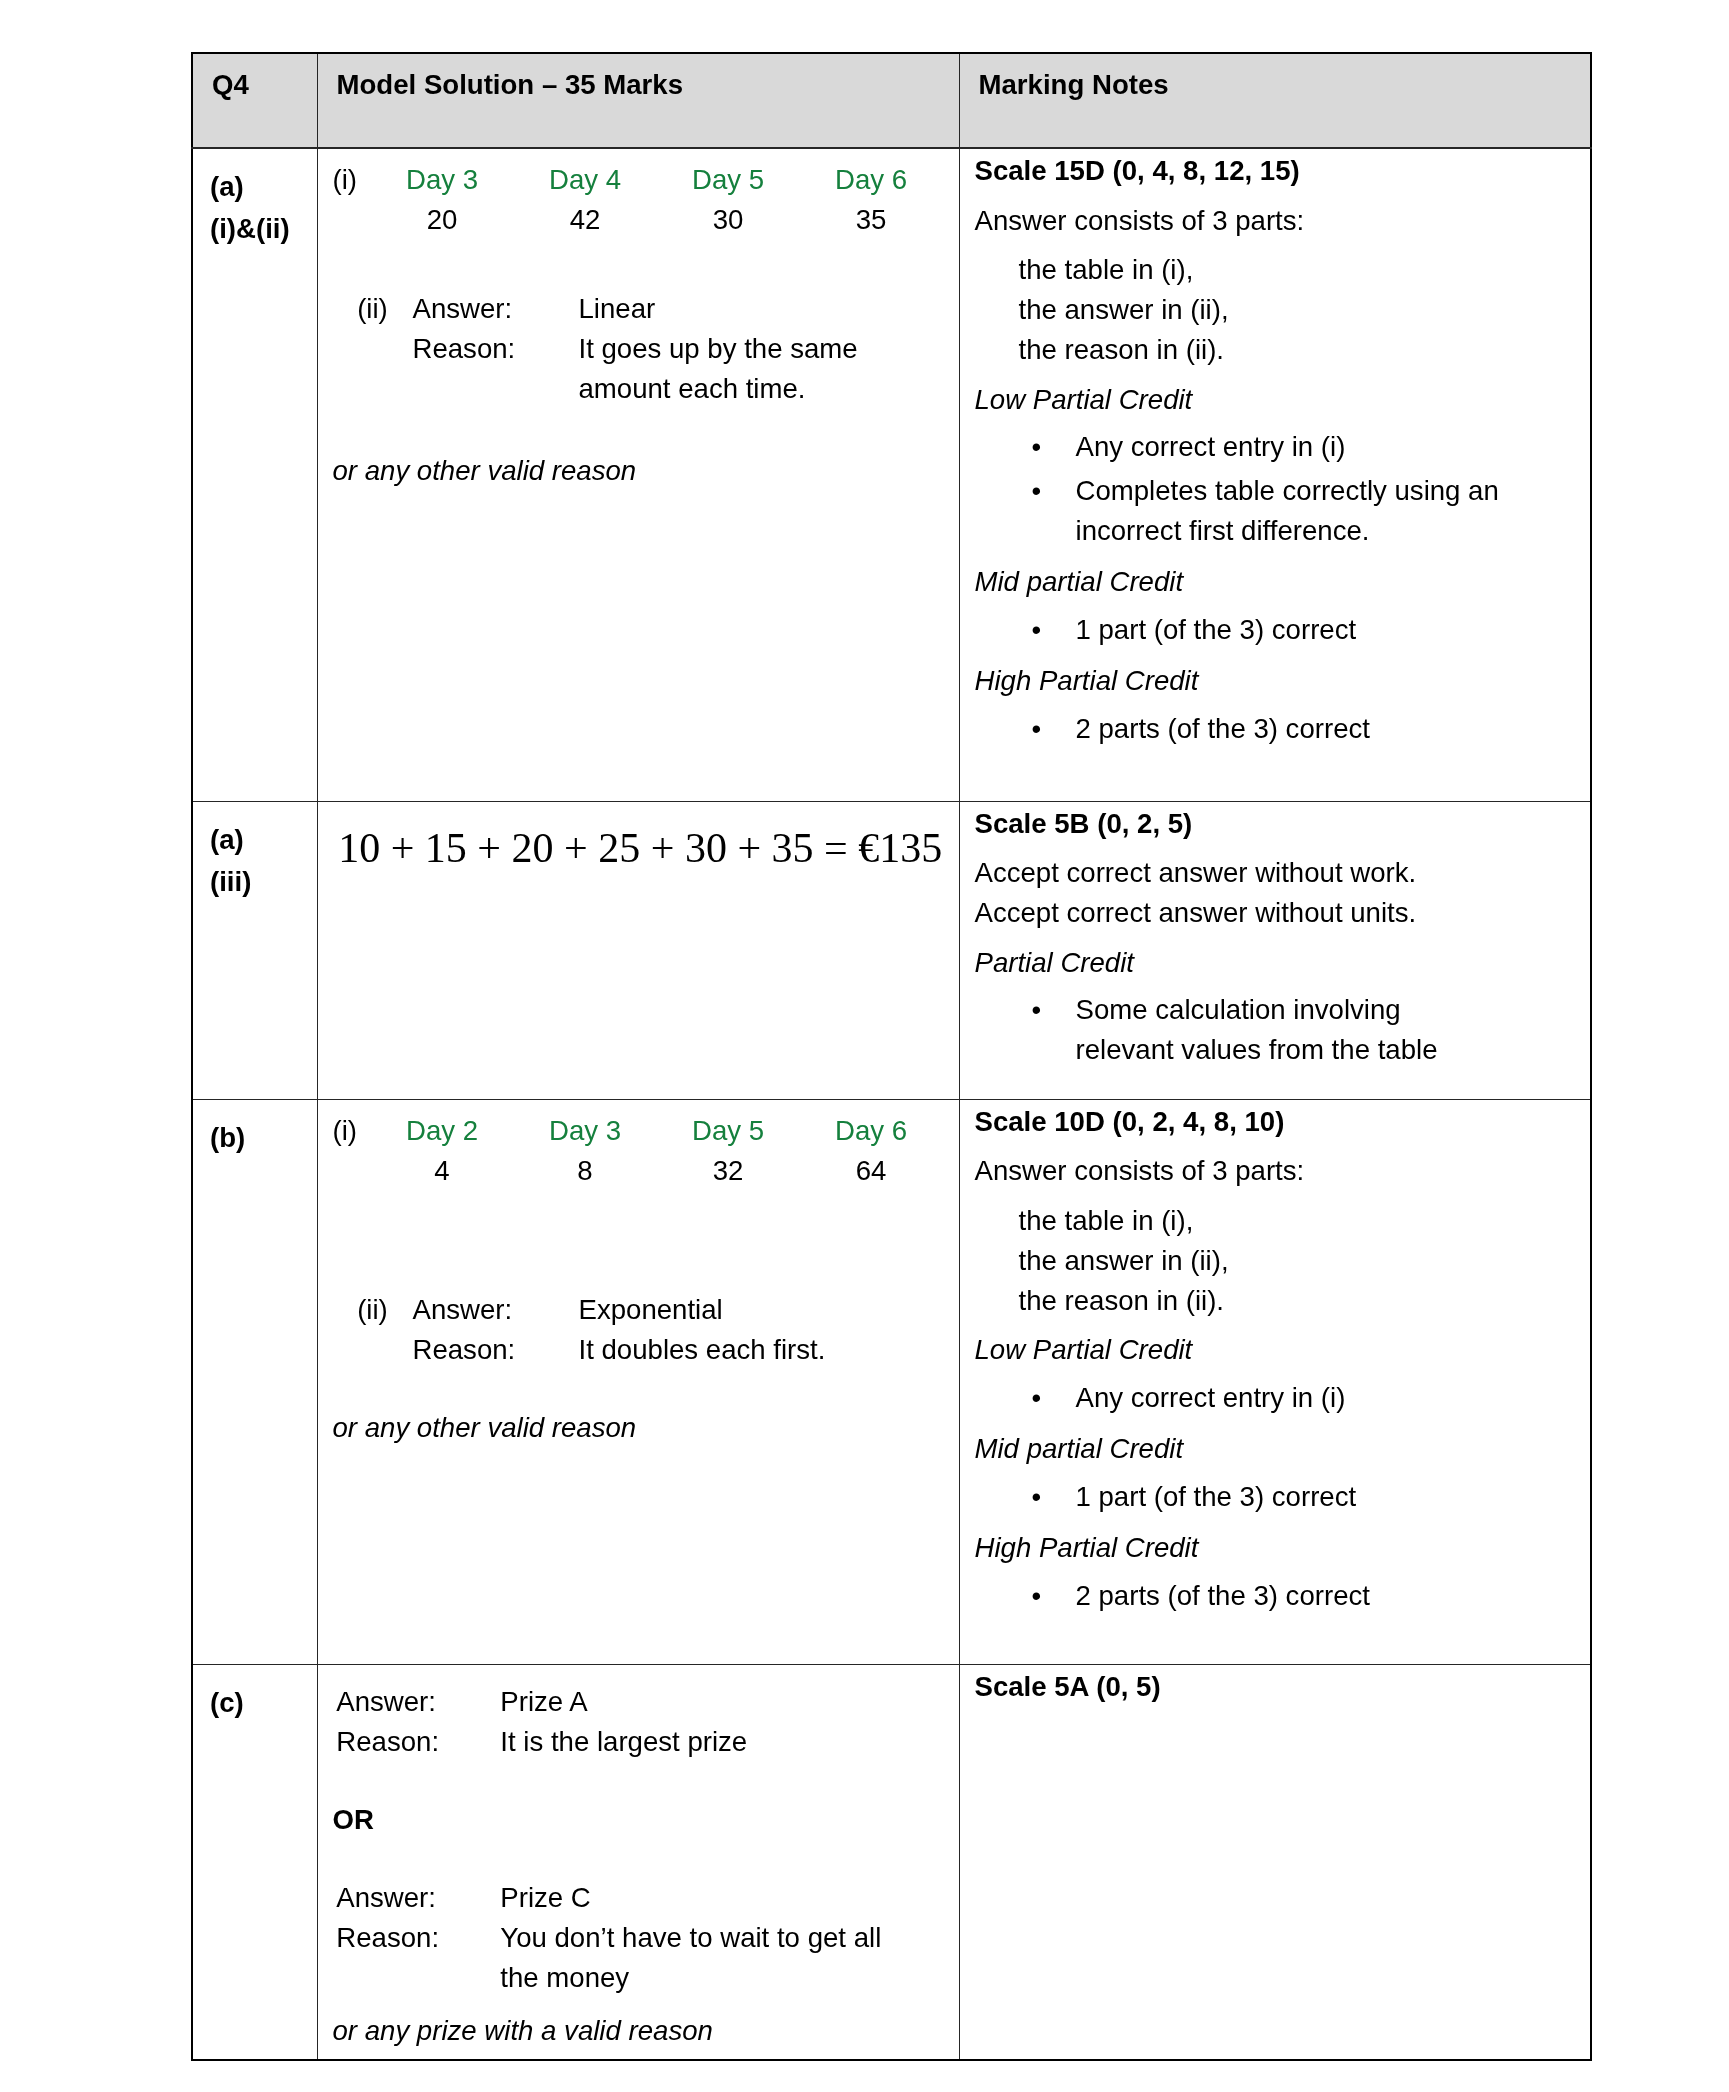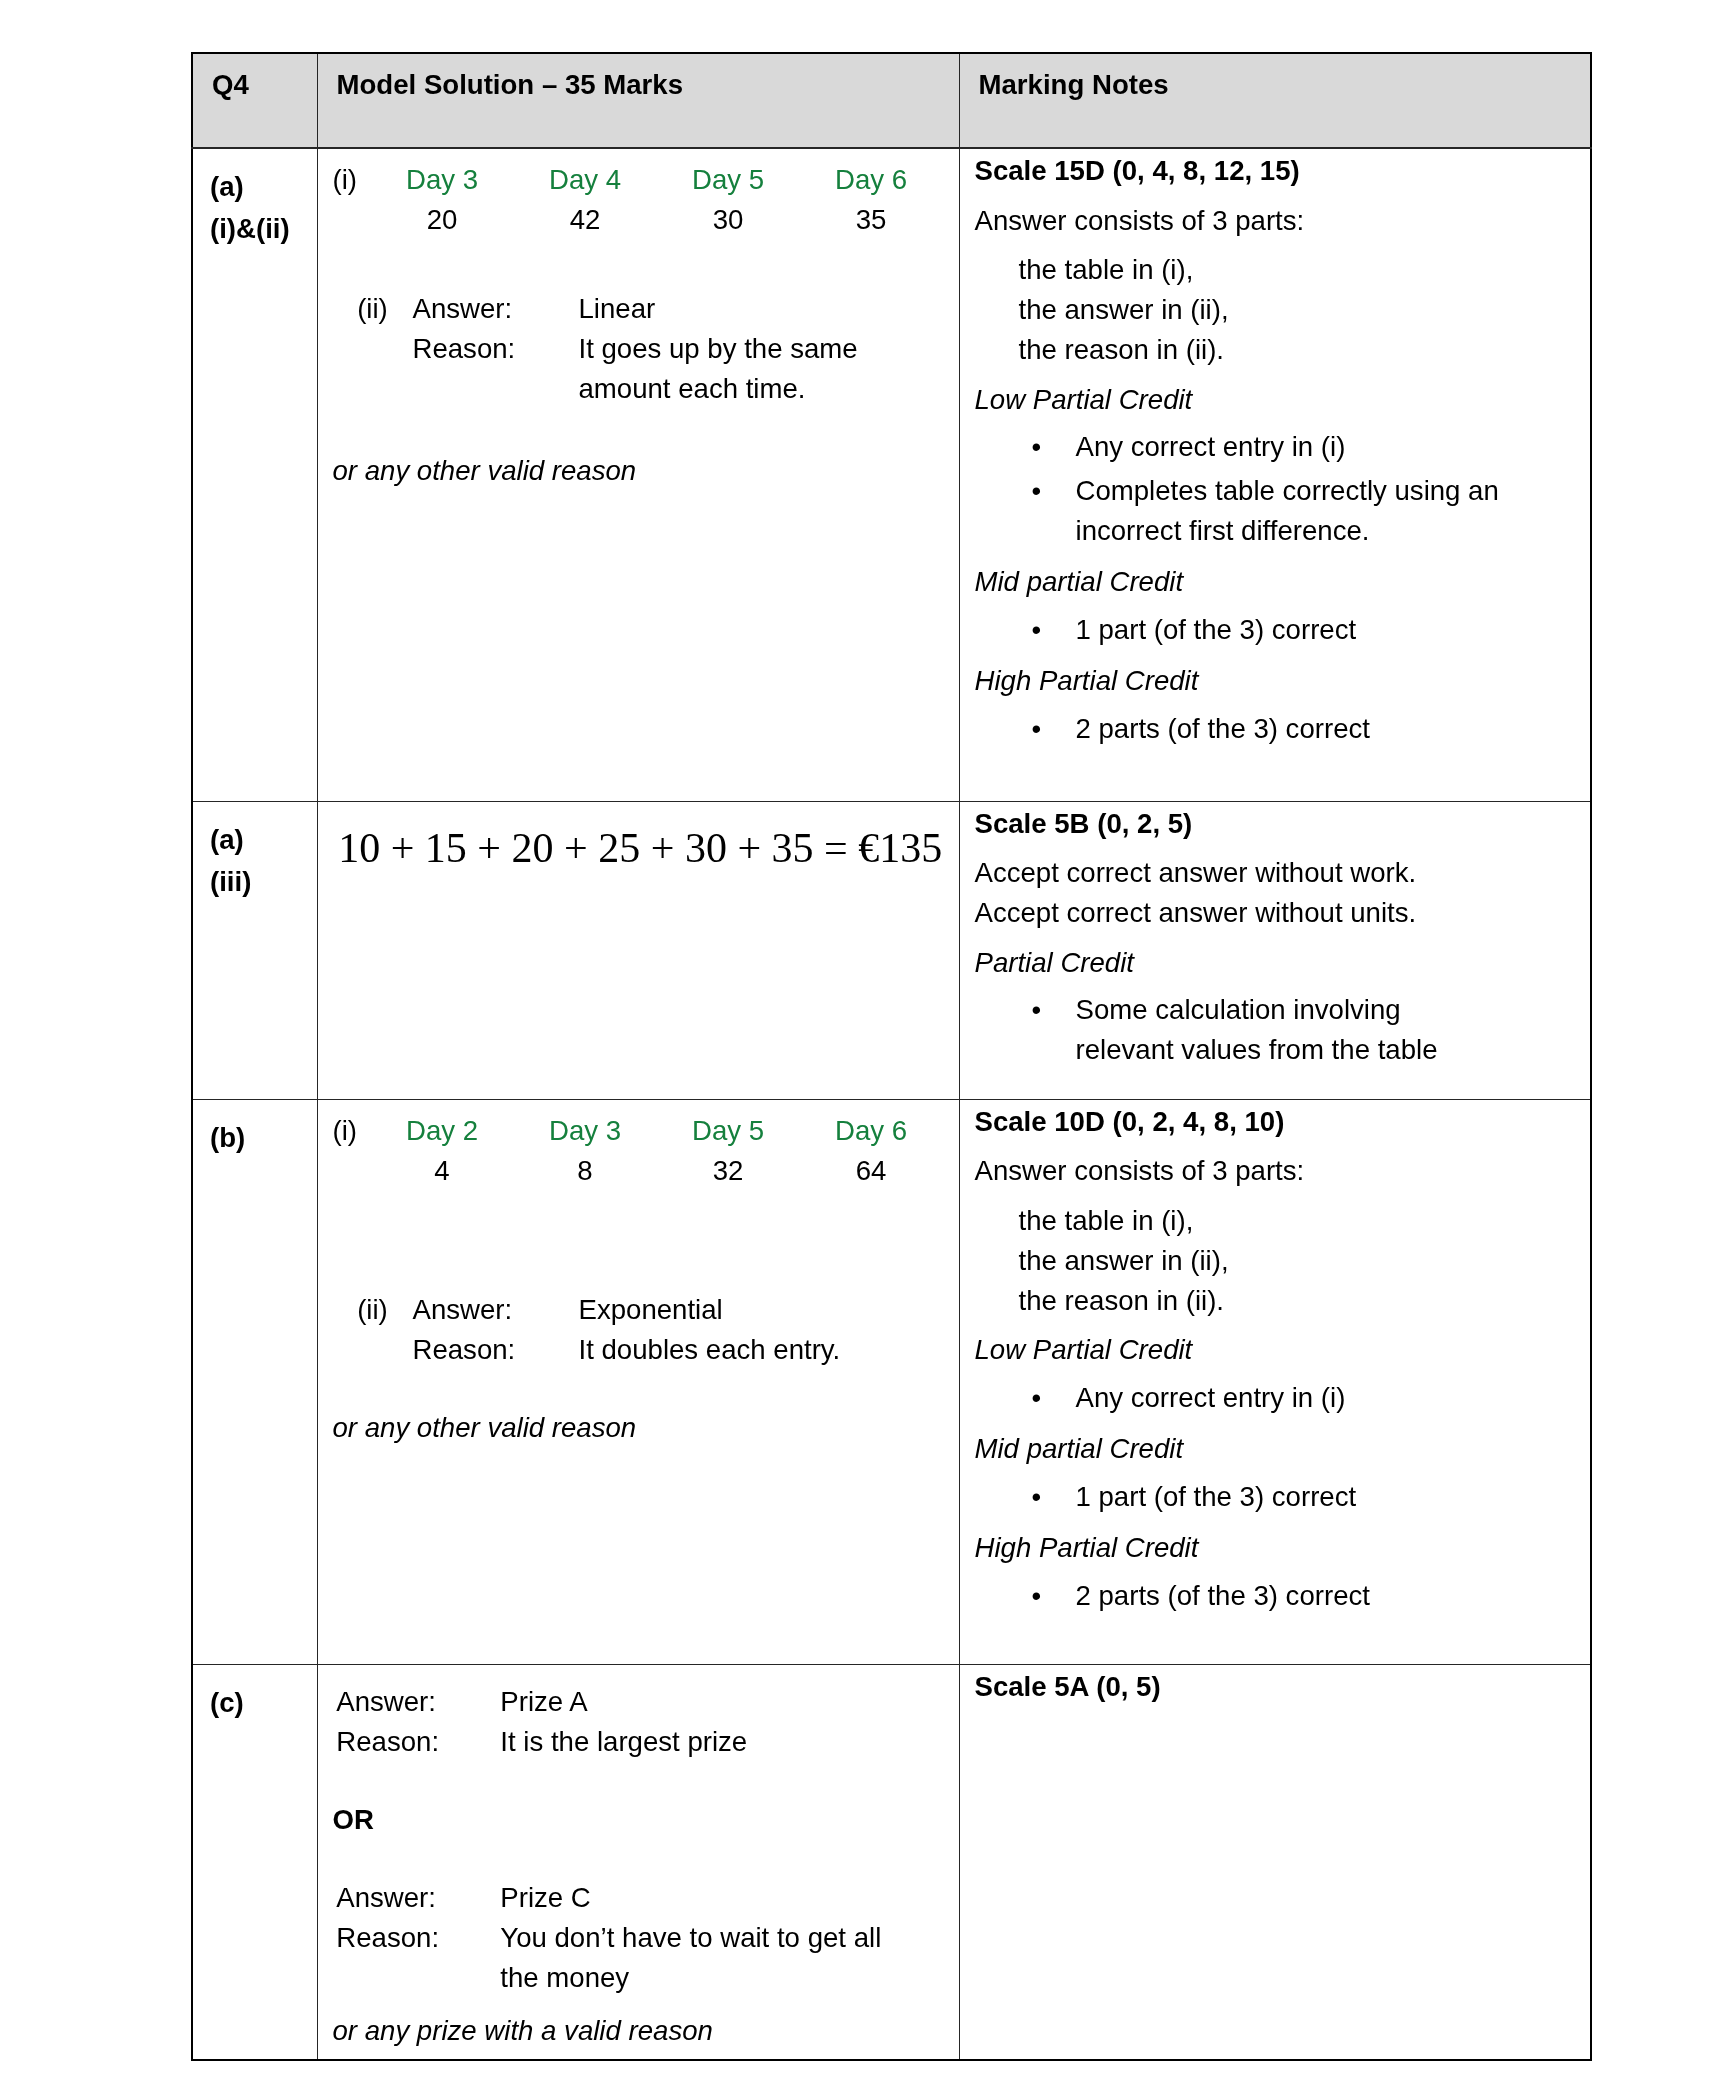--- a/index.html
+++ b/index.html
@@ -169,21 +169,21 @@
       </div>
       <div style="margin-top:99px">
         <div class="ar-row">
           <span class="pcol2">(ii)</span>
           <span class="ar-label">Answer:</span>
           <span class="ar-value">Exponential</span>
         </div>
         <div class="ar-row">
           <span class="pcol2"></span>
           <span class="ar-label">Reason:</span>
-          <span class="ar-value">It doubles each entry.</span>
+          <span class="ar-value">It doubles each first.</span>
         </div>
       </div>
       <div class="valid-note" style="margin-top:38px">or any other valid reason</div>
     </td>
     <td class="notes-cell">
       <p class="scale">Scale 10D (0, 2, 4, 8, 10)</p>
       <p>Answer consists of 3 parts:</p>
       <div class="indent">
         <div>the table in (i),</div>
         <div>the answer in (ii),</div>

